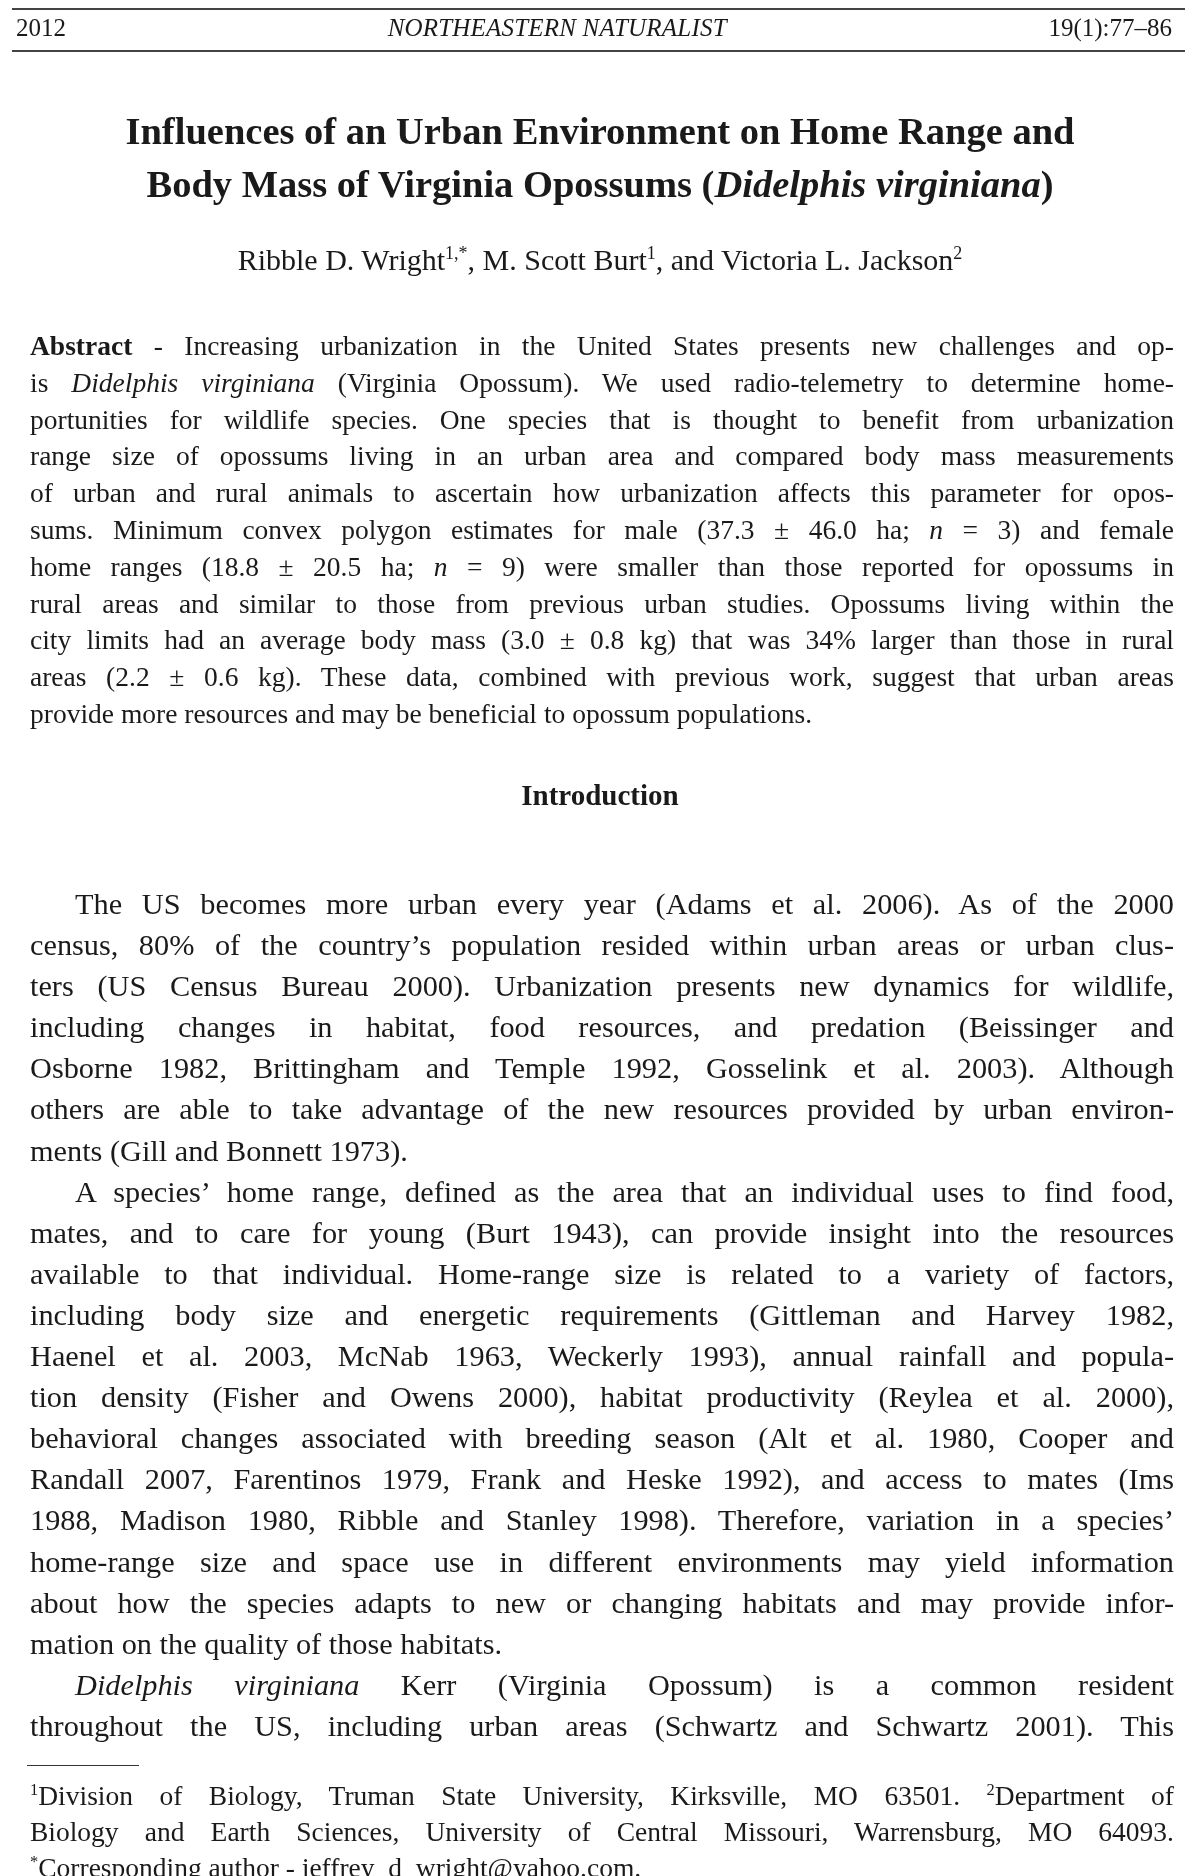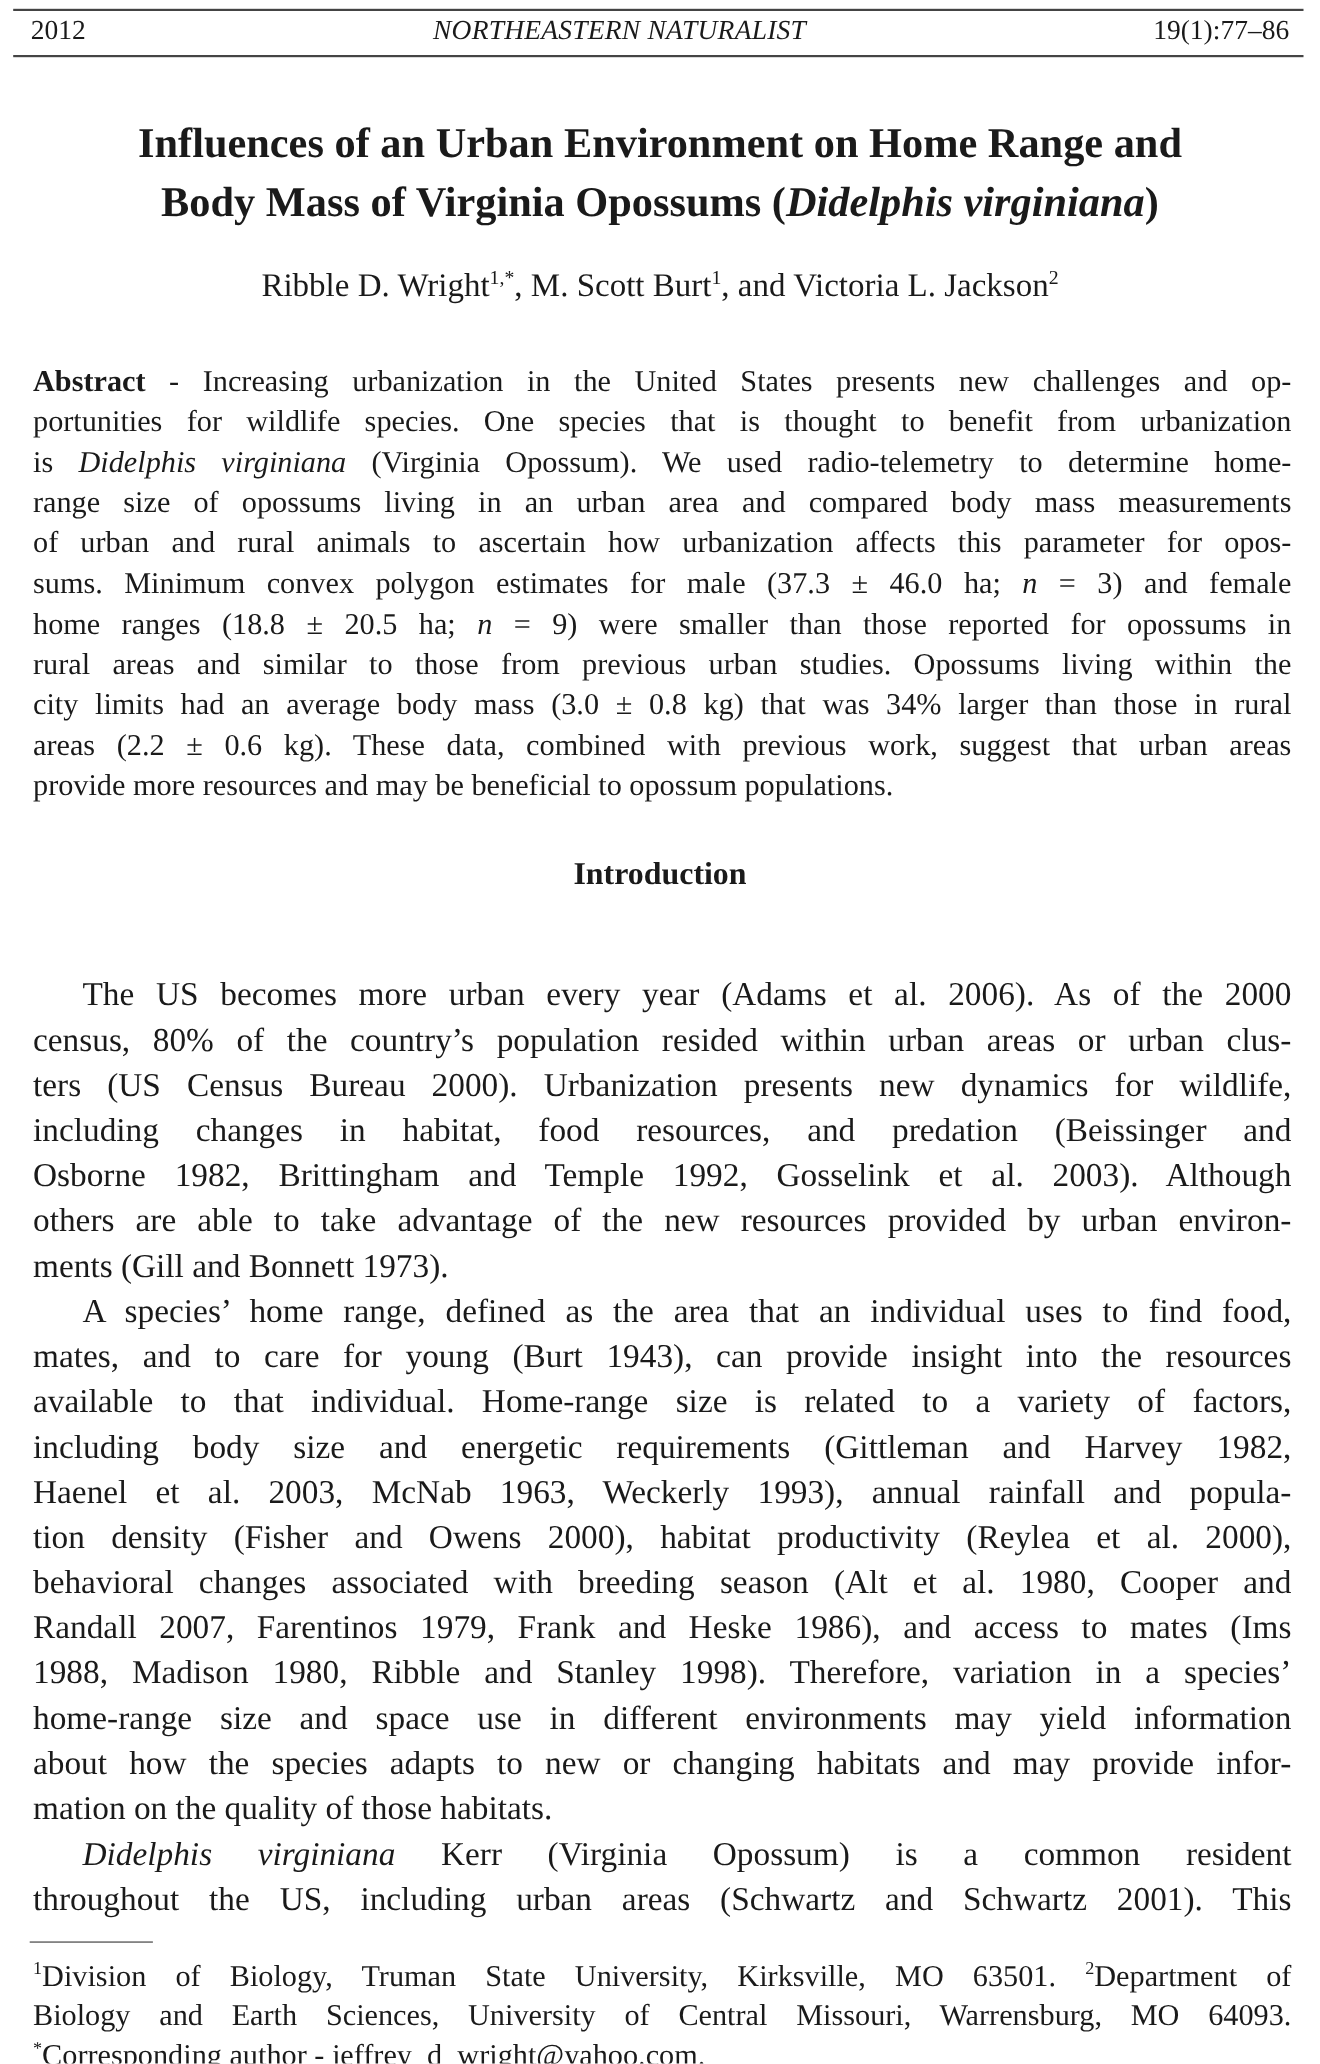--- a/index.html
+++ b/index.html
@@ -2,21 +2,21 @@
 <html><head>
 <meta charset="utf-8">
 <style>
   html, body { margin: 0; padding: 0; background: #ffffff; }
   body {
     width: 1200px; height: 1876px; position: relative; overflow: hidden;
     font-family: "Liberation Serif", "DejaVu Serif", serif; color: #1a1a1a;
   }
   .rule { position: absolute; left: 12px; width: 1173px; height: 2px; background: #444; }
   .header {
-    position: absolute; top: 10px; left: 28px; right: 28px; height: 36px;
+    position: absolute; top: 10px; left: 16px; right: 28px; height: 36px;
     font-size: 25px; display: flex; justify-content: space-between; align-items: center;
   }
   .header .journal { font-style: italic; letter-spacing: 0.2px; }
   .title {
     position: absolute; top: 105px; left: 30px; right: 30px; text-align: center;
     font-weight: bold; font-size: 38.5px; line-height: 53px;
   }
   .authors {
     position: absolute; top: 243px; left: 0; right: 0; text-align: center;
     font-size: 30px;
@@ -55,22 +55,22 @@
   <div>Influences of an Urban Environment on Home Range and</div>
   <div><span>Body Mass of Virginia Opossums (</span><i>Didelphis virginiana</i><span>)</span></div>
 </div>
 
 <div class="authors">
   <span>Ribble D. Wright</span><sup>1,*</sup><span>, </span><span>M. Scott Burt</span><sup>1</sup><span>, and </span><span>Victoria L. Jackson</span><sup>2</sup>
 </div>
 
 <div class="block abstract">
   <span class="line"><b>Abstract</b><span> - Increasing urbanization in the United States presents new challenges and op-</span></span>
+  <span class="line"><span>is </span><i>Didelphis virginiana</i><span> (Virginia Opossum). We used radio-telemetry to determine home-</span></span>
   <span class="line">portunities for wildlife species. One species that is thought to benefit from urbanization</span>
-  <span class="line"><span>is </span><i>Didelphis virginiana</i><span> (Virginia Opossum). We used radio-telemetry to determine home-</span></span>
   <span class="line">range size of opossums living in an urban area and compared body mass measurements</span>
   <span class="line">of urban and rural animals to ascertain how urbanization affects this parameter for opos-</span>
   <span class="line"><span>sums. Minimum convex polygon estimates for male (37.3 ± 46.0 ha; </span><i>n</i><span> = 3) and female</span></span>
   <span class="line"><span>home ranges (18.8 ± 20.5 ha; </span><i>n</i><span> = 9) were smaller than those reported for opossums in</span></span>
   <span class="line">rural areas and similar to those from previous urban studies. Opossums living within the</span>
   <span class="line">city limits had an average body mass (3.0 ± 0.8 kg) that was 34% larger than those in rural</span>
   <span class="line">areas (2.2 ± 0.6 kg). These data, combined with previous work, suggest that urban areas</span>
   <span class="line last">provide more resources and may be beneficial to opossum populations.</span>
 </div>
 
@@ -84,21 +84,21 @@
   <span class="line">Osborne 1982, Brittingham and Temple 1992, Gosselink et al. 2003). Although</span>
   <span class="line">others are able to take advantage of the new resources provided by urban environ-</span>
   <span class="line last">ments (Gill and Bonnett 1973).</span>
   <span class="line indent">A species’ home range, defined as the area that an individual uses to find food,</span>
   <span class="line">mates, and to care for young (Burt 1943), can provide insight into the resources</span>
   <span class="line">available to that individual. Home-range size is related to a variety of factors,</span>
   <span class="line">including body size and energetic requirements (Gittleman and Harvey 1982,</span>
   <span class="line">Haenel et al. 2003, McNab 1963, Weckerly 1993), annual rainfall and popula-</span>
   <span class="line">tion density (Fisher and Owens 2000), habitat productivity (Reylea et al. 2000),</span>
   <span class="line">behavioral changes associated with breeding season (Alt et al. 1980, Cooper and</span>
-  <span class="line">Randall 2007, Farentinos 1979, Frank and Heske 1986), and access to mates (Ims</span>
+  <span class="line">Randall 2007, Farentinos 1979, Frank and Heske 1992), and access to mates (Ims</span>
   <span class="line">1988, Madison 1980, Ribble and Stanley 1998). Therefore, variation in a species’</span>
   <span class="line">home-range size and space use in different environments may yield information</span>
   <span class="line">about how the species adapts to new or changing habitats and may provide infor-</span>
   <span class="line last">mation on the quality of those habitats.</span>
   <span class="line indent"><i>Didelphis virginiana</i><span> Kerr (Virginia Opossum) is a common resident</span></span>
   <span class="line">throughout the US, including urban areas (Schwartz and Schwartz 2001). This</span>
 </div>
 
 <div class="fn-rule"></div>
 

